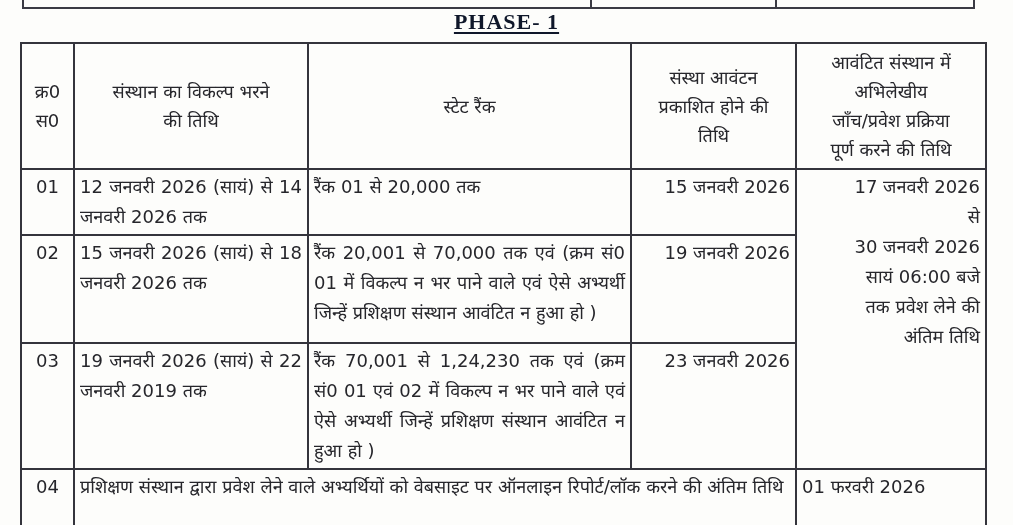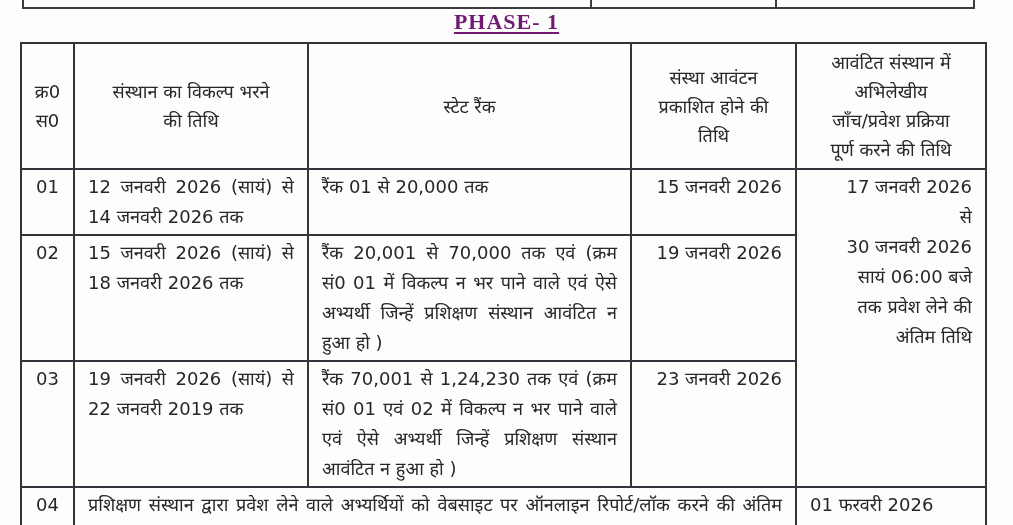--- a/index.html
+++ b/index.html
@@ -24,40 +24,40 @@
   .title-wrap {
     position: absolute;
     top: 9px; left: 0; width: 100%;
     text-align: center;
   }
   .title {
     font-family: "Liberation Serif", "DejaVu Serif", serif;
     font-weight: bold;
     font-size: 22px;
     letter-spacing: 1px;
-    color: #701a75;
+    color: #0f172a;
     text-decoration: underline;
     text-decoration-thickness: 2px;
     text-underline-offset: 3px;
   }
 
   table.phase-table {
     position: absolute;
     top: 42px; left: 20px;
     width: 965px;
     border-collapse: collapse;
     table-layout: fixed;
   }
   .phase-table th, .phase-table td {
     border: 2px solid #34343c;
     box-sizing: border-box;
     font-weight: normal;
     font-size: 18px;
     line-height: 30px;
-    padding: 2px 13px;
+    padding: 2px 5px;
     vertical-align: top;
     overflow: hidden;
   }
   .phase-table th {
     vertical-align: middle;
     text-align: center;
     white-space: pre-line;
     line-height: 29px;
     padding: 4px 4px;
   }

